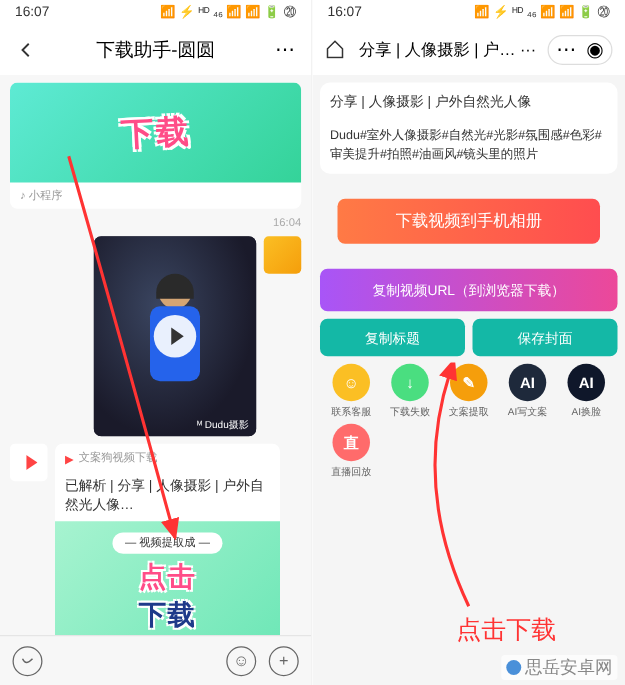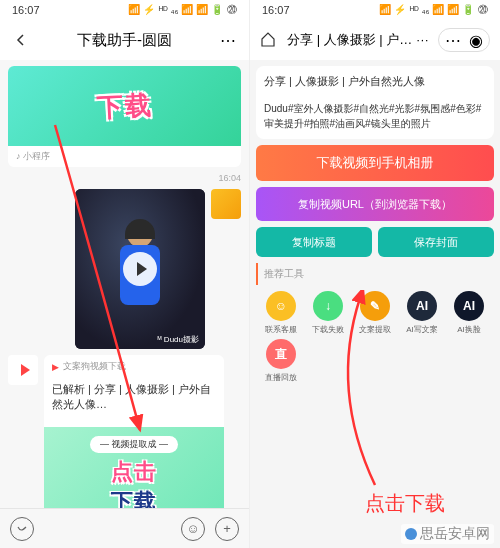--- a/index.html
+++ b/index.html
@@ -45,21 +45,21 @@
 .person{position:absolute;left:30%;top:20%;width:40%;height:70%}
 .person-head{width:26px;height:26px;background:#d4a574;border-radius:50%;margin:0 auto}
 .person-hair{width:30px;height:20px;background:#2a2a2a;border-radius:15px 15px 0 0;margin:-28px auto 0}
 .person-body{width:40px;height:60px;background:#2563eb;border-radius:8px;margin:6px auto 0}
 .play-btn{position:absolute;left:50%;top:50%;transform:translate(-50%,-50%);width:34px;height:34px;border-radius:50%;background:rgba(255,255,255,.9);display:flex;align-items:center;justify-content:center}
 .play-btn::after{content:"";border-left:10px solid #333;border-top:7px solid transparent;border-bottom:7px solid transparent;margin-left:3px}
 .video-tag{position:absolute;bottom:4px;right:6px;font-size:8px;color:#fff}
 
 .parse-card{background:#fff;border-radius:6px;width:180px;overflow:hidden}
 .parse-head{display:flex;align-items:center;gap:4px;padding:5px 8px;font-size:9px;color:#999}
-.parse-text{padding:4px 8px 14px;font-size:11px;color:#333;line-height:1.4}
+.parse-text{padding:4px 8px 4px;font-size:11px;color:#333;line-height:1.4}
 .parse-banner{height:100px;background:linear-gradient(135deg,#a7f3d0 0%,#6ee7b7 100%);position:relative;display:flex;align-items:center;justify-content:center;flex-direction:column}
 .parse-label{background:#fff;border-radius:12px;padding:2px 10px;font-size:9px;color:#333;margin-bottom:4px}
 .parse-big{font-size:22px;font-weight:900;letter-spacing:1px}
 .parse-big .t1{color:#ff4d88;text-shadow:1.5px 1.5px 0 #fff,-1.5px -1.5px 0 #fff,1.5px -1.5px 0 #fff,-1.5px 1.5px 0 #fff}
 .parse-big .t2{color:#1e3a8a;text-shadow:1.5px 1.5px 0 #fff,-1.5px -1.5px 0 #fff,1.5px -1.5px 0 #fff,-1.5px 1.5px 0 #fff}
 
 
 .input-bar{position:absolute;bottom:0;left:0;right:0;height:40px;background:#f7f7f7;display:flex;align-items:center;padding:0 10px;gap:10px;border-top:1px solid #e5e5e5}
 .input-circle{width:24px;height:24px;border:1.5px solid #666;border-radius:50%;display:flex;align-items:center;justify-content:center;font-size:13px;color:#666}
 
@@ -71,21 +71,21 @@
 .hero-person .person-hair{width:36px;height:24px;margin-top:-32px}
 .hero-person .person-body{width:50px;height:80px}
 .hero-play{position:absolute;left:50%;top:45%;transform:translate(-50%,-50%);width:38px;height:38px;border-radius:50%;background:rgba(255,255,255,.85);display:flex;align-items:center;justify-content:center}
 .hero-play::after{content:"";border-left:11px solid #333;border-top:8px solid transparent;border-bottom:8px solid transparent;margin-left:3px}
 .hero-time{position:absolute;left:50%;top:62%;transform:translateX(-50%);color:#fff;font-size:11px}
 
 .info-card{background:#fff;margin:6px;border-radius:8px;padding:8px}
 .info-title{font-size:11px;color:#333;margin-bottom:12px}
 .info-tags{font-size:10px;color:#333;line-height:1.5}
 
-.btn-primary{margin:6px;height:36px;background:linear-gradient(90deg,#ff7a45 0%,#ff4d4f 100%);border-radius:6px;display:flex;align-items:center;justify-content:center;color:#fff;font-size:13px}
+.btn-primary{margin:20px;height:36px;background:linear-gradient(90deg,#ff7a45 0%,#ff4d4f 100%);border-radius:6px;display:flex;align-items:center;justify-content:center;color:#fff;font-size:13px}
 .btn-secondary{margin:0 6px 6px;height:34px;background:linear-gradient(90deg,#a855f7 0%,#ec4899 100%);border-radius:6px;display:flex;align-items:center;justify-content:center;color:#fff;font-size:11px}
 .btn-row{display:flex;gap:6px;margin:0 6px 6px}
 .btn-half{flex:1;height:30px;background:#14b8a6;border-radius:6px;display:flex;align-items:center;justify-content:center;color:#fff;font-size:11px}
 
 .tools-section{margin:0 6px}
 .tools-head{font-size:10px;color:#999;padding:4px 2px;border-left:2px solid #ff6b35;padding-left:6px;margin-bottom:6px}
 .tools-grid{display:flex;justify-content:space-between;padding:0 4px}
 .tool{display:flex;flex-direction:column;align-items:center;gap:3px;width:42px}
 .tool-icon{width:30px;height:30px;border-radius:50%;display:flex;align-items:center;justify-content:center;color:#fff;font-size:12px;font-weight:bold}
 .tool-label{font-size:8px;color:#666;white-space:nowrap}
@@ -201,21 +201,20 @@
       </div>
 
       <div class="btn-primary">下载视频到手机相册</div>
       <div class="btn-secondary">复制视频URL（到浏览器下载）</div>
       <div class="btn-row">
         <div class="btn-half">复制标题</div>
         <div class="btn-half">保存封面</div>
       </div>
 
       <div class="tools-section">
-        <div class="tools-head">推荐工具</div>
         <div class="tools-grid" id="tools1">
             <div class="tool">
               <div class="tool-icon" style="background:#fbbf24">☺</div>
               <div class="tool-label">联系客服</div>
             </div>
             <div class="tool">
               <div class="tool-icon" style="background:#4ade80">↓</div>
               <div class="tool-label">下载失败</div>
             </div>
             <div class="tool">

